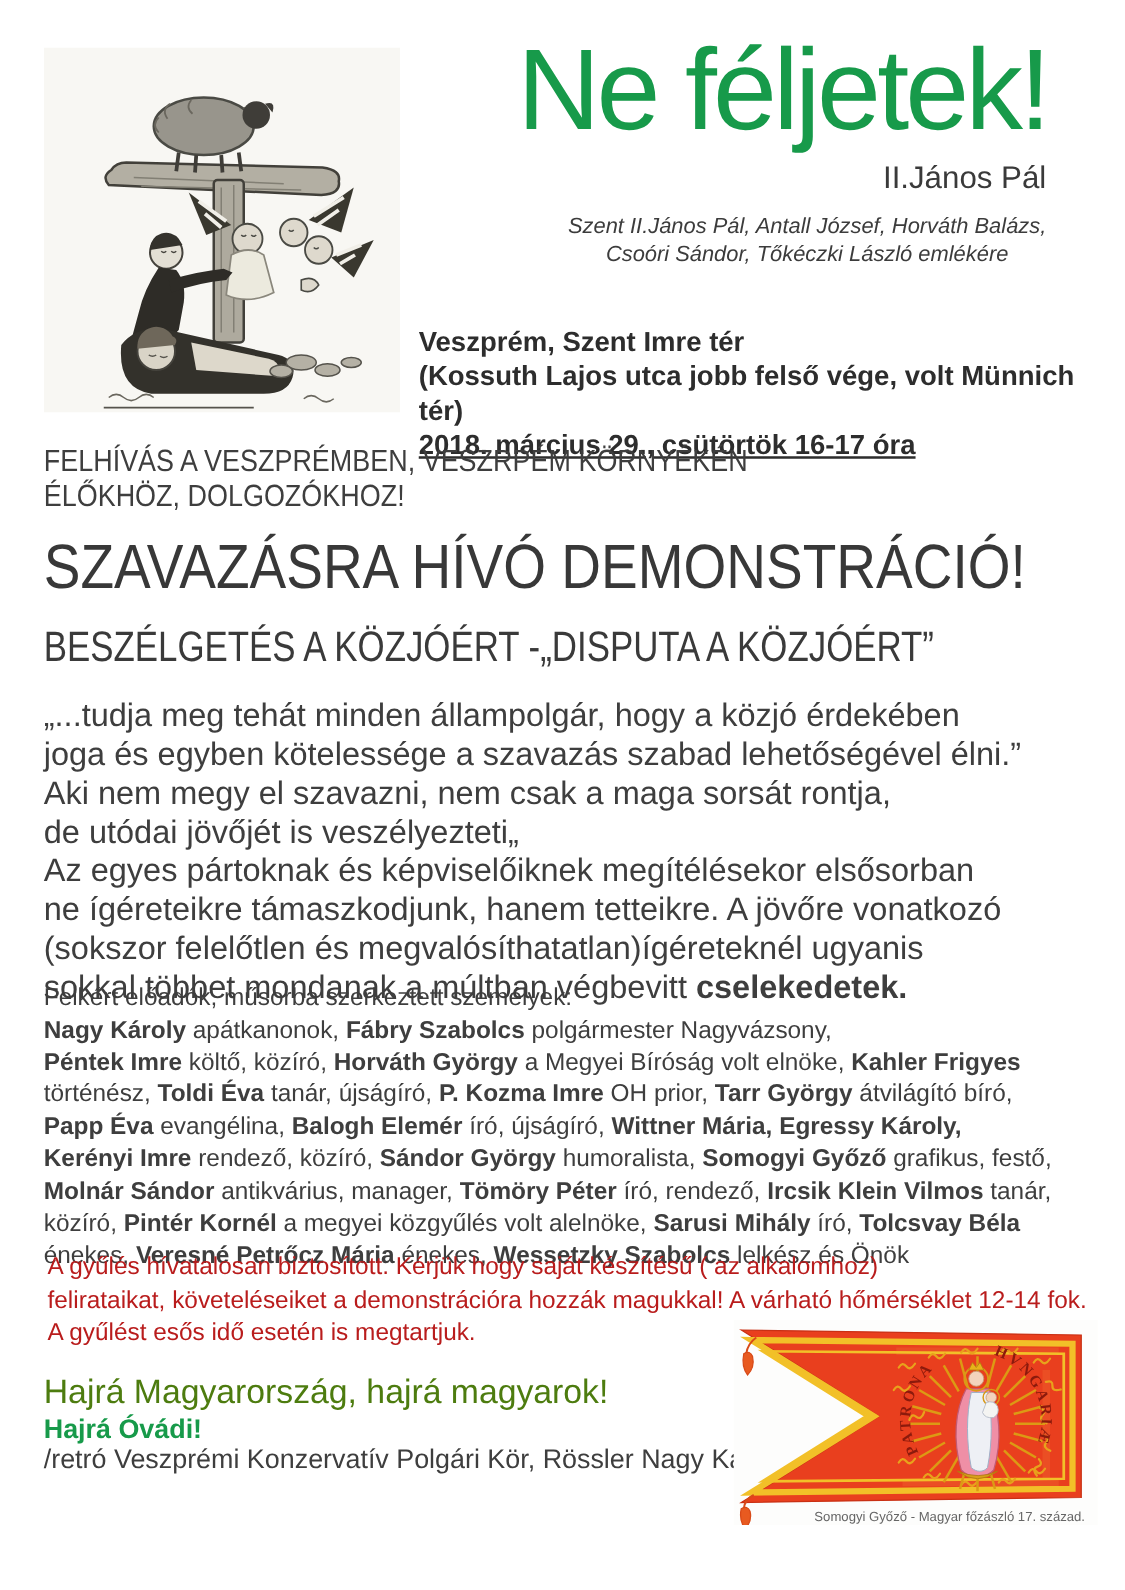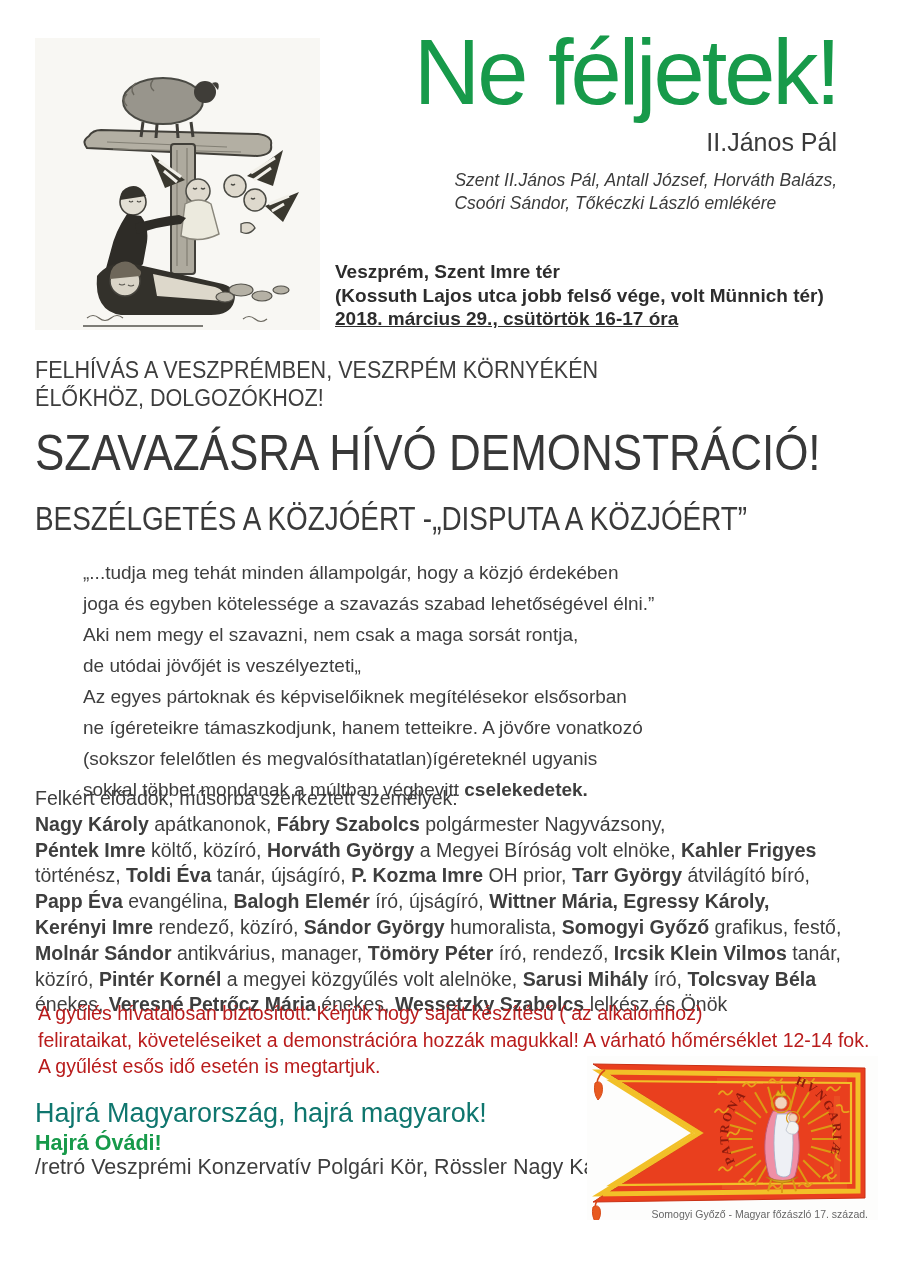--- a/index.html
+++ b/index.html
@@ -12,37 +12,37 @@
   .lines > div { white-space:nowrap; }
 
   .illustration { left:35px; top:38px; width:285px; height:292px; }
 
   .title {
     top:26px; right:62px; margin:0; font-size:92px; font-weight:normal;
     letter-spacing:-3px; color:#179a4a; line-height:1;
   }
   .attribution { top:128px; right:63px; font-size:25px; color:#3a3a3a; }
   .memorial {
-    top:169px; right:63px; text-align:left; font-style:italic;
+    top:169px; right:63px; text-align:center; font-style:italic;
     font-size:17.5px; line-height:1.32; color:#3c3c3c;
   }
 
-  .event { left:335px; top:260px; font-size:19px; font-weight:bold; line-height:1.24; color:#2d2d2d; }
+  .event { left:335px; top:260px; font-size:22px; font-weight:bold; line-height:1.24; color:#2d2d2d; }
   .event .u { text-decoration:underline; }
 
   .cond { transform-origin:0 0; white-space:nowrap; color:#3e3e3e; }
   .call-lines { left:35px; top:356px; font-size:24.5px; line-height:27.5px; transform:scaleX(0.88); }
   .headline { left:35px; top:424px; margin:0; font-size:50px; font-weight:normal; transform:scaleX(0.88); color:#383838; }
   .subheadline { left:35px; top:499px; margin:0; font-size:34px; font-weight:normal; transform:scaleX(0.82); color:#3a3a3a; }
 
-  .quote { left:35px; top:557px; font-size:19px; line-height:31px; color:#3e3e3e;margin-left:48px; }
+  .quote { left:35px; top:557px; font-size:26px; line-height:31px; color:#3e3e3e; }
   .speakers { left:35px; top:786px; font-size:19.5px; line-height:25.8px; color:#3e3e3e; }
   .note { left:38px; top:1000px; font-size:19.5px; line-height:26.5px; color:#b91c1c; }
 
-  .slogan-main { left:35px; top:1098px; font-size:27px; color:#0f766e; }
+  .slogan-main { left:35px; top:1098px; font-size:27px; color:#4d7c0f; }
   .slogan-sub  { left:35px; top:1131px; font-size:21.5px; color:#179a4a;font-weight:bold; }
   .org-line    { left:35px; top:1155px; font-size:21.5px; color:#3e3e3e; }
 
   .flag-photo { left:587px; top:1056px; width:291px; height:171px; background:#fdfdfc; }
   .flag-photo svg { display:block; }
   .flag-caption { position:absolute; bottom:7px; right:10px; font-size:10.5px; color:#666; }
 </style>
 </head>
 <body>
 

